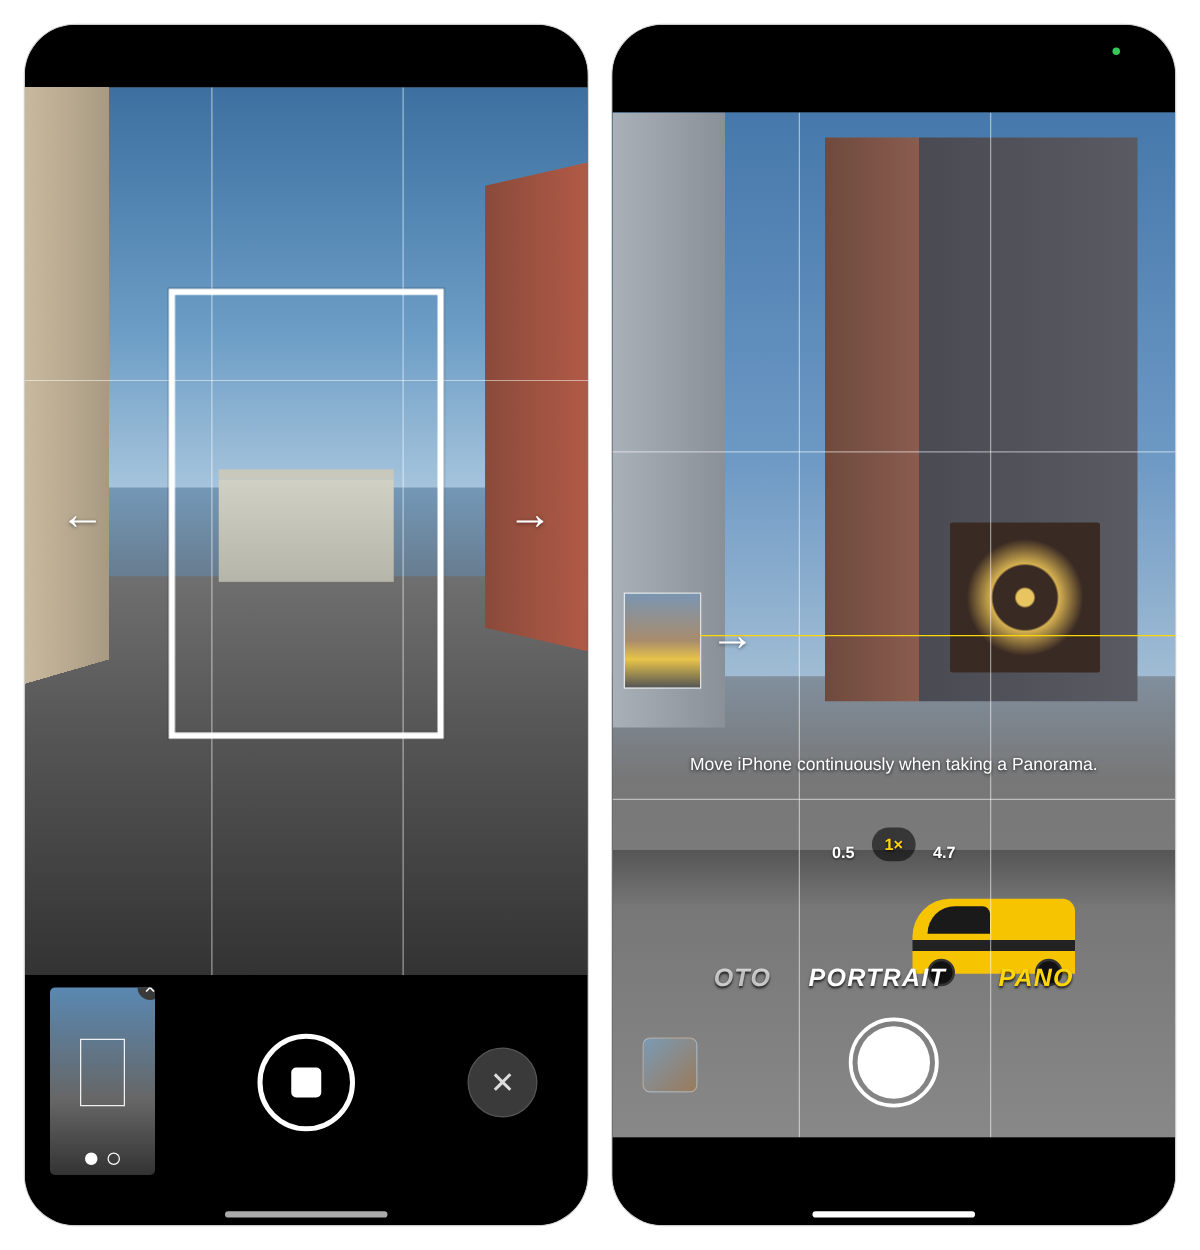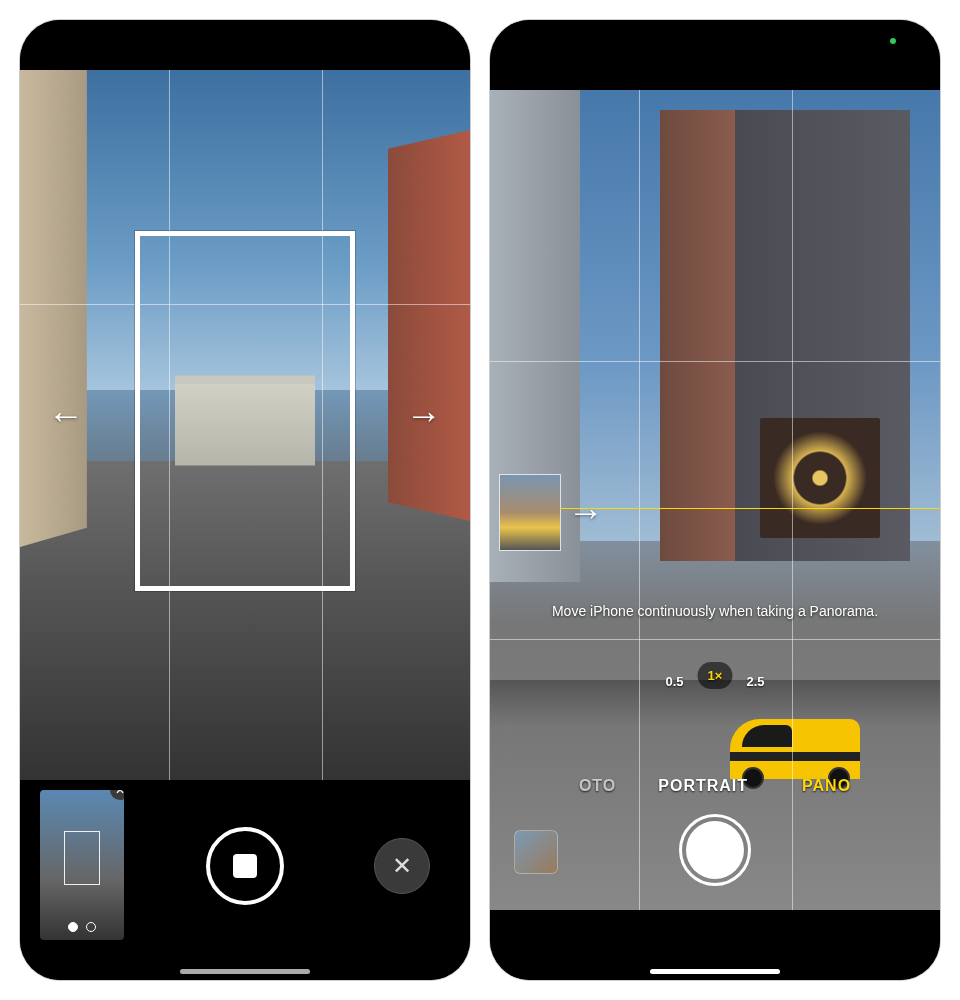--- a/index.html
+++ b/index.html
@@ -217,22 +217,22 @@
     color:#fff; font-size:13px; font-weight:600;
     text-shadow:0 1px 2px rgba(0,0,0,0.8);
   }
   .zoom-pill {
     background:rgba(0,0,0,0.55);
     padding:6px 10px; border-radius:16px;
     color:#ffd60a;
   }
   .mode-row {
     position:absolute; left:0; right:0; bottom:14%;
-    display:flex; gap:42px; justify-content:center; align-items:center;
-    font-size:16px; font-weight:600; letter-spacing:1px;
+    display:flex; gap:30px; justify-content:center; align-items:center;
+    font-size:20px; font-weight:600; letter-spacing:1px;font-style:italic;
   }
   .mode-item { color:#fff; text-shadow:0 1px 2px rgba(0,0,0,0.8); }
   .mode-item.dim { color:rgba(255,255,255,0.7); }
   .mode-item.active { color:#ffd60a;margin-left:12px; }
   .shutter {
     position:absolute; left:50%; bottom:24px; transform:translateX(-50%);
     width:72px; height:72px; border-radius:50%;
     border:3px solid #fff; background:transparent;
     display:flex; align-items:center; justify-content:center;
   }
@@ -311,21 +311,21 @@
 
       <div class="pano-strip"></div>
       <div class="pano-yellow-line"></div>
       <div class="pano-arrow">→</div>
 
       <div class="instruction">Move iPhone continuously when taking a Panorama.</div>
 
       <div class="zoom-row">
         <span>0.5</span>
         <span class="zoom-pill">1×</span>
-        <span>2.5</span>
+        <span>4.7</span>
       </div>
 
       <div class="mode-row">
         <span class="mode-item dim">OTO</span>
         <span class="mode-item">PORTRAIT</span>
         <span class="mode-item active">PANO</span>
       </div>
 
       <div class="last-photo"></div>
       <div class="shutter">

